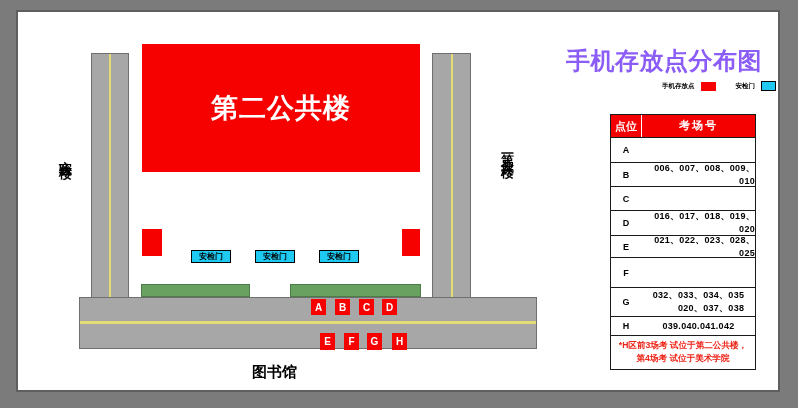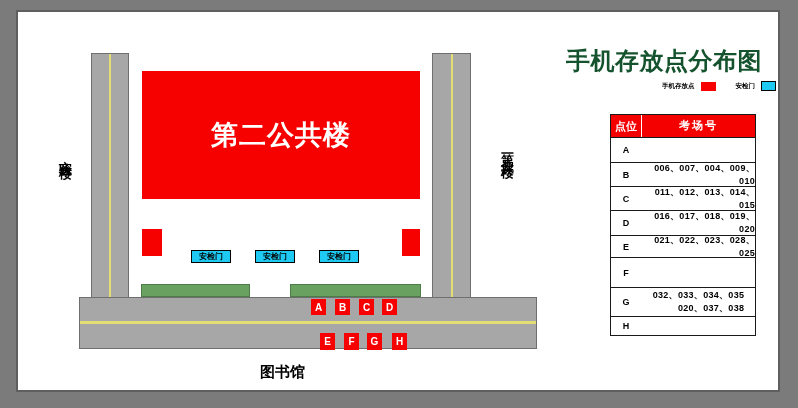--- a/index.html
+++ b/index.html
@@ -35,21 +35,21 @@
     display:flex;align-items:center;justify-content:center;
   }
   .vlabel{
     writing-mode:vertical-lr;text-orientation:upright;
     font-weight:bold;font-size:13px;letter-spacing:3px;color:#000;
   }
   .hlabel{font-weight:bold;font-size:15px;color:#000;}
   
   .title{
     position:absolute;left:548px;top:33px;width:212px;
-    font-size:24px;font-weight:bold;color:#14532d;letter-spacing:0.5px;
+    font-size:24px;font-weight:bold;color:#8b5cf6;letter-spacing:0.5px;
   }
   .legend{
     position:absolute;left:620px;top:69px;width:138px;
     display:flex;align-items:center;justify-content:flex-end;gap:6px;
   }
   .legend .lbl{font-size:6.5px;font-weight:bold;color:#000;}
   .legend .sw-red{width:15px;height:9px;background:#f60000;}
   .legend .sw-cyan{width:15px;height:10px;background:#1ec9f2;border:1px solid #000;box-sizing:border-box;}
   .legend .spacer{width:8px;}
   
@@ -83,21 +83,21 @@
 
 <div class="panel">
 
   <div class="abs road-v" style="left:73px;top:41px;width:38px;height:245px;">
     <div class="lane-v" style="left:17px;"></div>
   </div>
   <div class="abs road-v" style="left:414px;top:41px;width:39px;height:245px;">
     <div class="lane-v" style="left:18px;"></div>
   </div>
 
-  <div class="abs building-red" style="left:124px;top:59px;width:278px;height:128px;">
+  <div class="abs building-red" style="left:124px;top:32px;width:278px;height:128px;">
     <div class="building-label">第二公共楼</div>
   </div>
   <div class="abs building-red" style="left:124px;top:217px;width:20px;height:27px;"></div>
   <div class="abs building-red" style="left:384px;top:217px;width:18px;height:27px;"></div>
 
   <div class="abs gate" style="left:173px;top:238px;width:40px;height:13px;">安检门</div>
   <div class="abs gate" style="left:237px;top:238px;width:40px;height:13px;">安检门</div>
   <div class="abs gate" style="left:301px;top:238px;width:40px;height:13px;">安检门</div>
 
   <div class="abs hedge" style="left:123px;top:272px;width:109px;height:13px;"></div>
@@ -112,21 +112,21 @@
   <div class="abs pt" style="left:341px;top:287px;width:15px;height:16px;">C</div>
   <div class="abs pt" style="left:364px;top:287px;width:15px;height:16px;">D</div>
 
   <div class="abs pt" style="left:302px;top:321px;width:15px;height:17px;">E</div>
   <div class="abs pt" style="left:326px;top:321px;width:15px;height:17px;">F</div>
   <div class="abs pt" style="left:349px;top:321px;width:15px;height:17px;">G</div>
   <div class="abs pt" style="left:374px;top:321px;width:15px;height:17px;">H</div>
 
   <div class="abs vlabel" style="left:38px;top:138px;">实验楼</div>
   <div class="abs vlabel" style="left:480px;top:131px;">第一公共楼</div>
-  <div class="abs hlabel" style="left:236px;top:351px;padding-left:6px;">图书馆</div>
+  <div class="abs hlabel" style="left:228px;top:351px;padding-left:6px;">图书馆</div>
 
   <div class="title">手机存放点分布图</div>
 
   <div class="legend">
     <span class="lbl">手机存放点</span>
     <span class="sw-red"></span>
     <span class="spacer"></span>
     <span class="lbl">安检门</span>
     <span class="sw-cyan"></span>
   </div>
@@ -134,40 +134,44 @@
   <div class="tbl">
     <div class="trow thead">
       <div class="tc1">点位</div>
       <div class="tc2">考场号</div>
     </div>
     <div class="trow" style="height:24px;">
       <div class="tc1">A</div>
     </div>
     <div class="trow" style="height:23px;">
       <div class="tc1">B</div>
-      <div class="tc2">006、007、004、009、010</div>
+      <div class="tc2">006、007、008、009、010</div>
     </div>
     <div class="trow" style="height:23px;">
       <div class="tc1">C</div>
-      <div class="tc2">011、012、013、014、015</div>
     </div>
     <div class="trow" style="height:24px;">
       <div class="tc1">D</div>
       <div class="tc2">016、017、018、019、020</div>
     </div>
     <div class="trow" style="height:21px;">
       <div class="tc1">E</div>
       <div class="tc2">021、022、023、028、025</div>
     </div>
     <div class="trow" style="height:29px;">
       <div class="tc1">F</div>
     </div>
     <div class="trow" style="height:28px;">
       <div class="tc1">G</div>
       <div class="tc2">032、033、034、035
 020、037、038</div>
     </div>
     <div class="trow" style="height:18px;">
       <div class="tc1">H</div>
+      <div class="tc2">039.040.041.042</div>
+    </div>
+    <div class="trow" style="min-height:26px;">
+      <div class="tfoot">*H区前3场考 试位于第二公共楼，
+第4场考 试位于美术学院</div>
     </div>
   </div>
 
 </div>
 
 </body></html>

